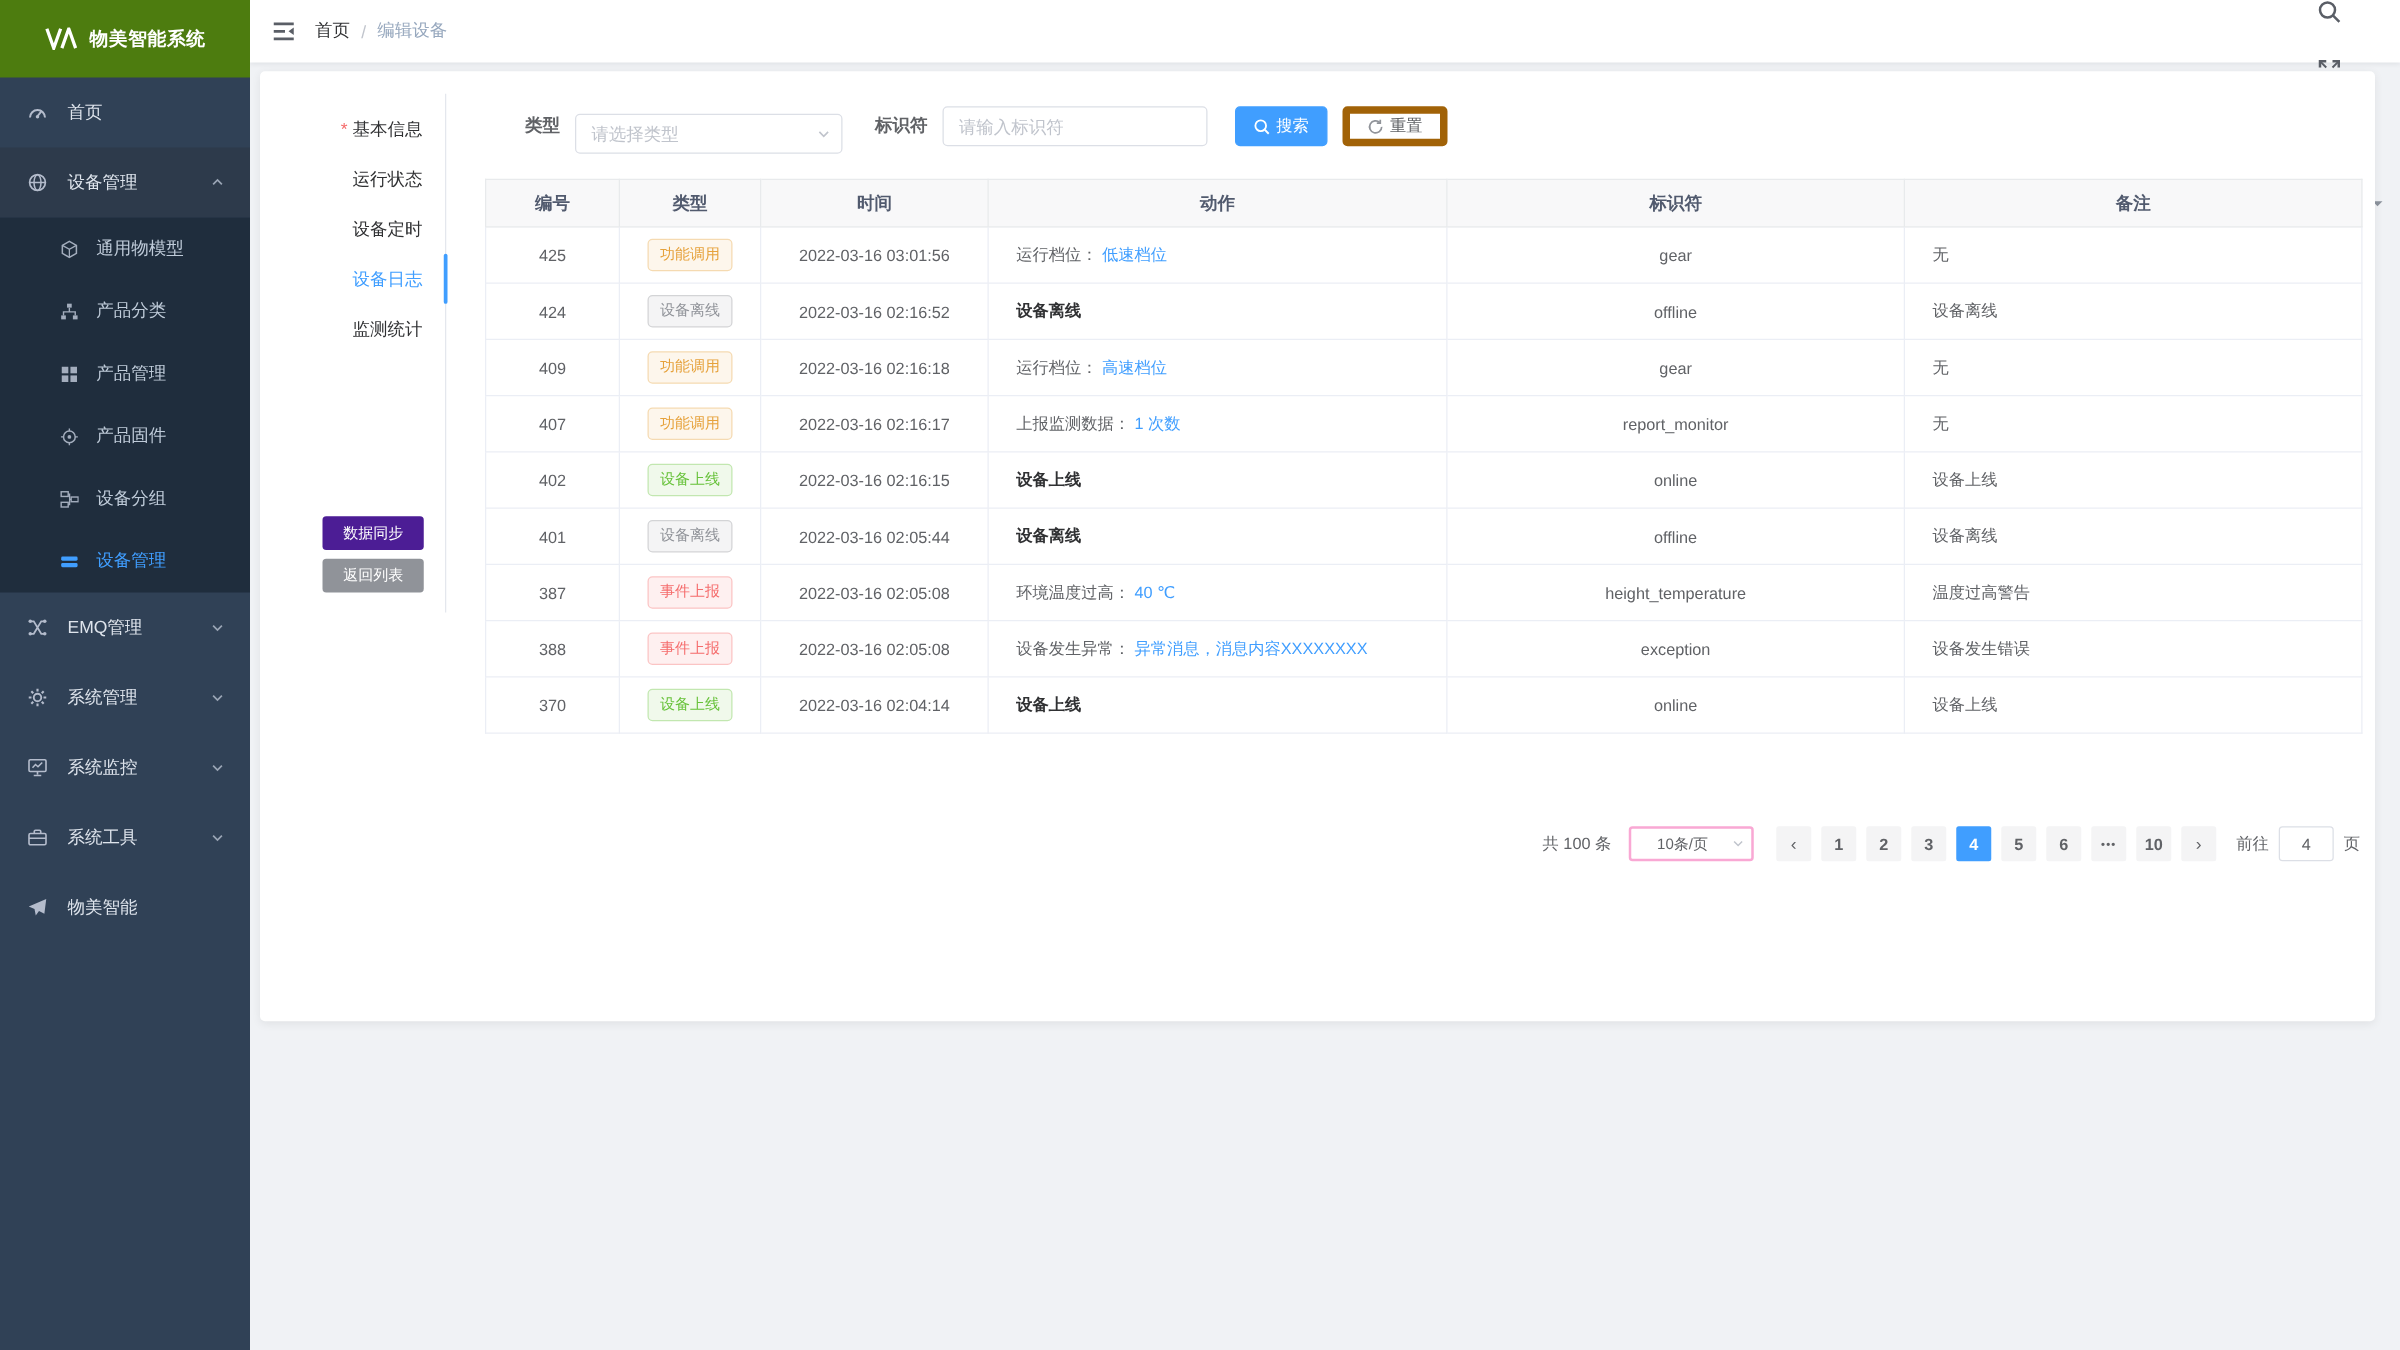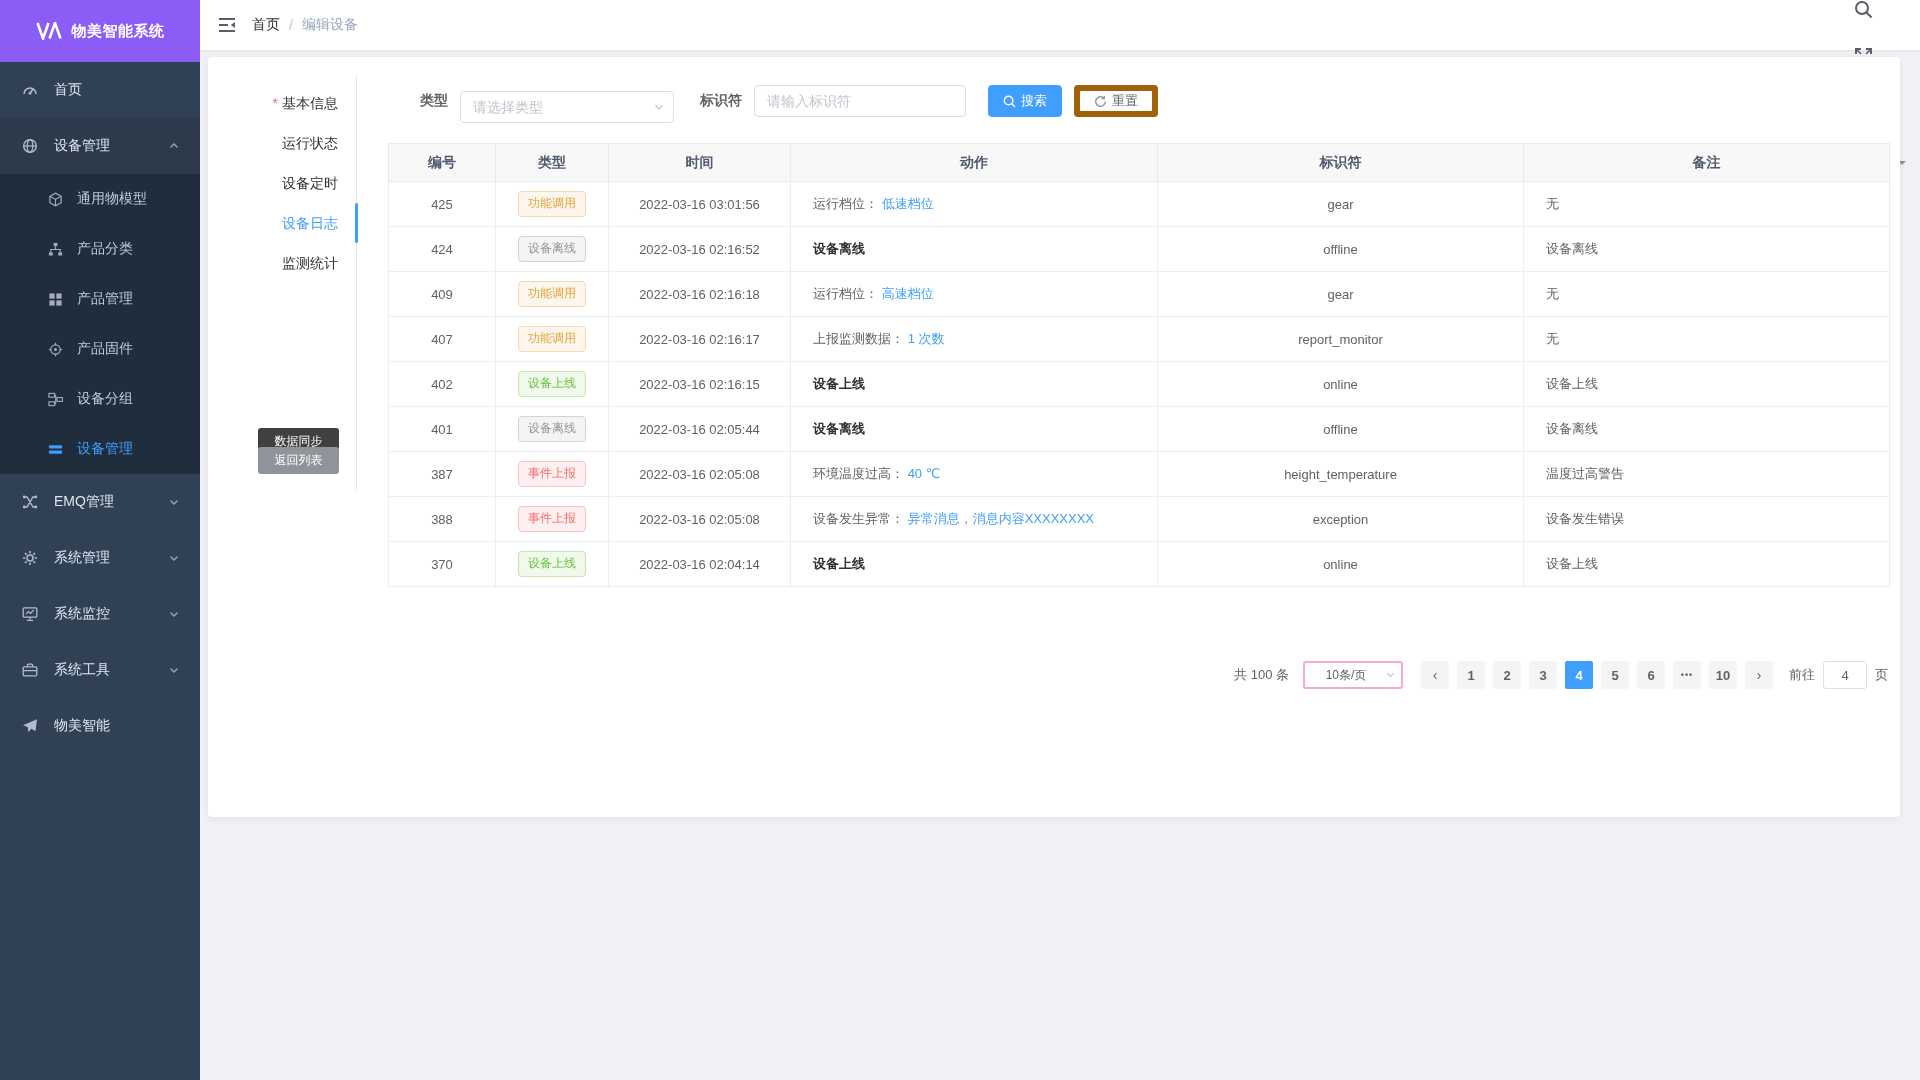--- a/index.html
+++ b/index.html
@@ -1,21 +1,21 @@
 <!DOCTYPE html>
 <html><head>
 <meta charset="utf-8">
 <style>
   * { margin:0; padding:0; box-sizing:border-box; }
   html,body { width:1920px; height:1080px; overflow:hidden; background:#f0f2f5;
     font-family:"Liberation Sans","DejaVu Sans",sans-serif; font-size:14px; color:#303133; }
 
   
   .sidebar { position:absolute; left:0; top:0; bottom:0; width:200px; background:#304156; z-index:5; }
-  .logo-bar { height:62px; display:flex; align-items:center; justify-content:center; gap:10px; background:#8b5cf6; }
+  .logo-bar { height:62px; display:flex; align-items:center; justify-content:center; gap:10px; background:#4d7c0f; }
   .logo-title { color:#fff; font-weight:bold; font-size:15px; letter-spacing:.5px; }
   .menu-item { height:56px; display:flex; align-items:center; padding:0 20px 0 22px; color:#dee4ec; cursor:pointer; }
   .menu-item .mi-icon { width:16px; height:16px; margin-right:16px; color:#b4bccc; flex:0 0 16px; }
   .menu-item .mi-label { flex:1; font-size:14px; }
   .menu-item .mi-caret { color:#9aa5b5; }
   .submenu { background:#1f2d3d; }
   .sub-item { height:50px; display:flex; align-items:center; padding-left:48px; color:#bfcbd9; cursor:pointer; }
   .sub-item .mi-icon { width:15px; height:15px; margin-right:14px; color:#a3adbd; flex:0 0 15px; }
   .sub-item.active { color:#409eff; }
   .sub-item.active .mi-icon { color:#409eff; }
@@ -42,21 +42,21 @@
 
   
   .tab-rail { position:absolute; left:0; top:26px; width:130px; }
   .tab-item { height:40px; line-height:40px; text-align:right; padding-right:0; font-size:14px; color:#303133; cursor:pointer;padding-left:25px; }
   .tab-item .req { color:#f56c6c; margin-right:4px; }
   .tab-item.active { color:#409eff; }
   .rail-divider { position:absolute; left:148px; top:18px; width:1px; height:415px; background:#e4e7ed; }
   .rail-active-bar { position:absolute; left:147px; top:146px; width:3px; height:40px; background:#409eff; border-radius:2px; }
   .side-btn { position:absolute; left:50px; width:81px; height:27px; border:none; border-radius:3px;
               color:#fff; font-size:12px; cursor:pointer; font-family:inherit; }
-  .btn-sync { top:371px; background:#404040; }
+  .btn-sync { top:356px; background:#4c1d95; }
   .btn-back { top:390px; background:#909399; }
 
   
   .filter-bar { position:absolute; left:212px; top:28px; height:32px; display:flex; align-items:center; }
   .f-label { font-weight:bold; color:#606266; margin-right:12px; }
   .f-select { position:relative; width:214px; height:20px; margin-right:26px; }
   .f-select input, .f-input input { width:100%; height:32px; border:1px solid #dcdfe6; border-radius:4px;
       padding:0 28px 0 12px; font-size:14px; color:#606266; font-family:inherit; outline:none; }
   .f-input input { padding-right:12px; }
   .f-select input::placeholder, .f-input input::placeholder { color:#c0c4cc; }

